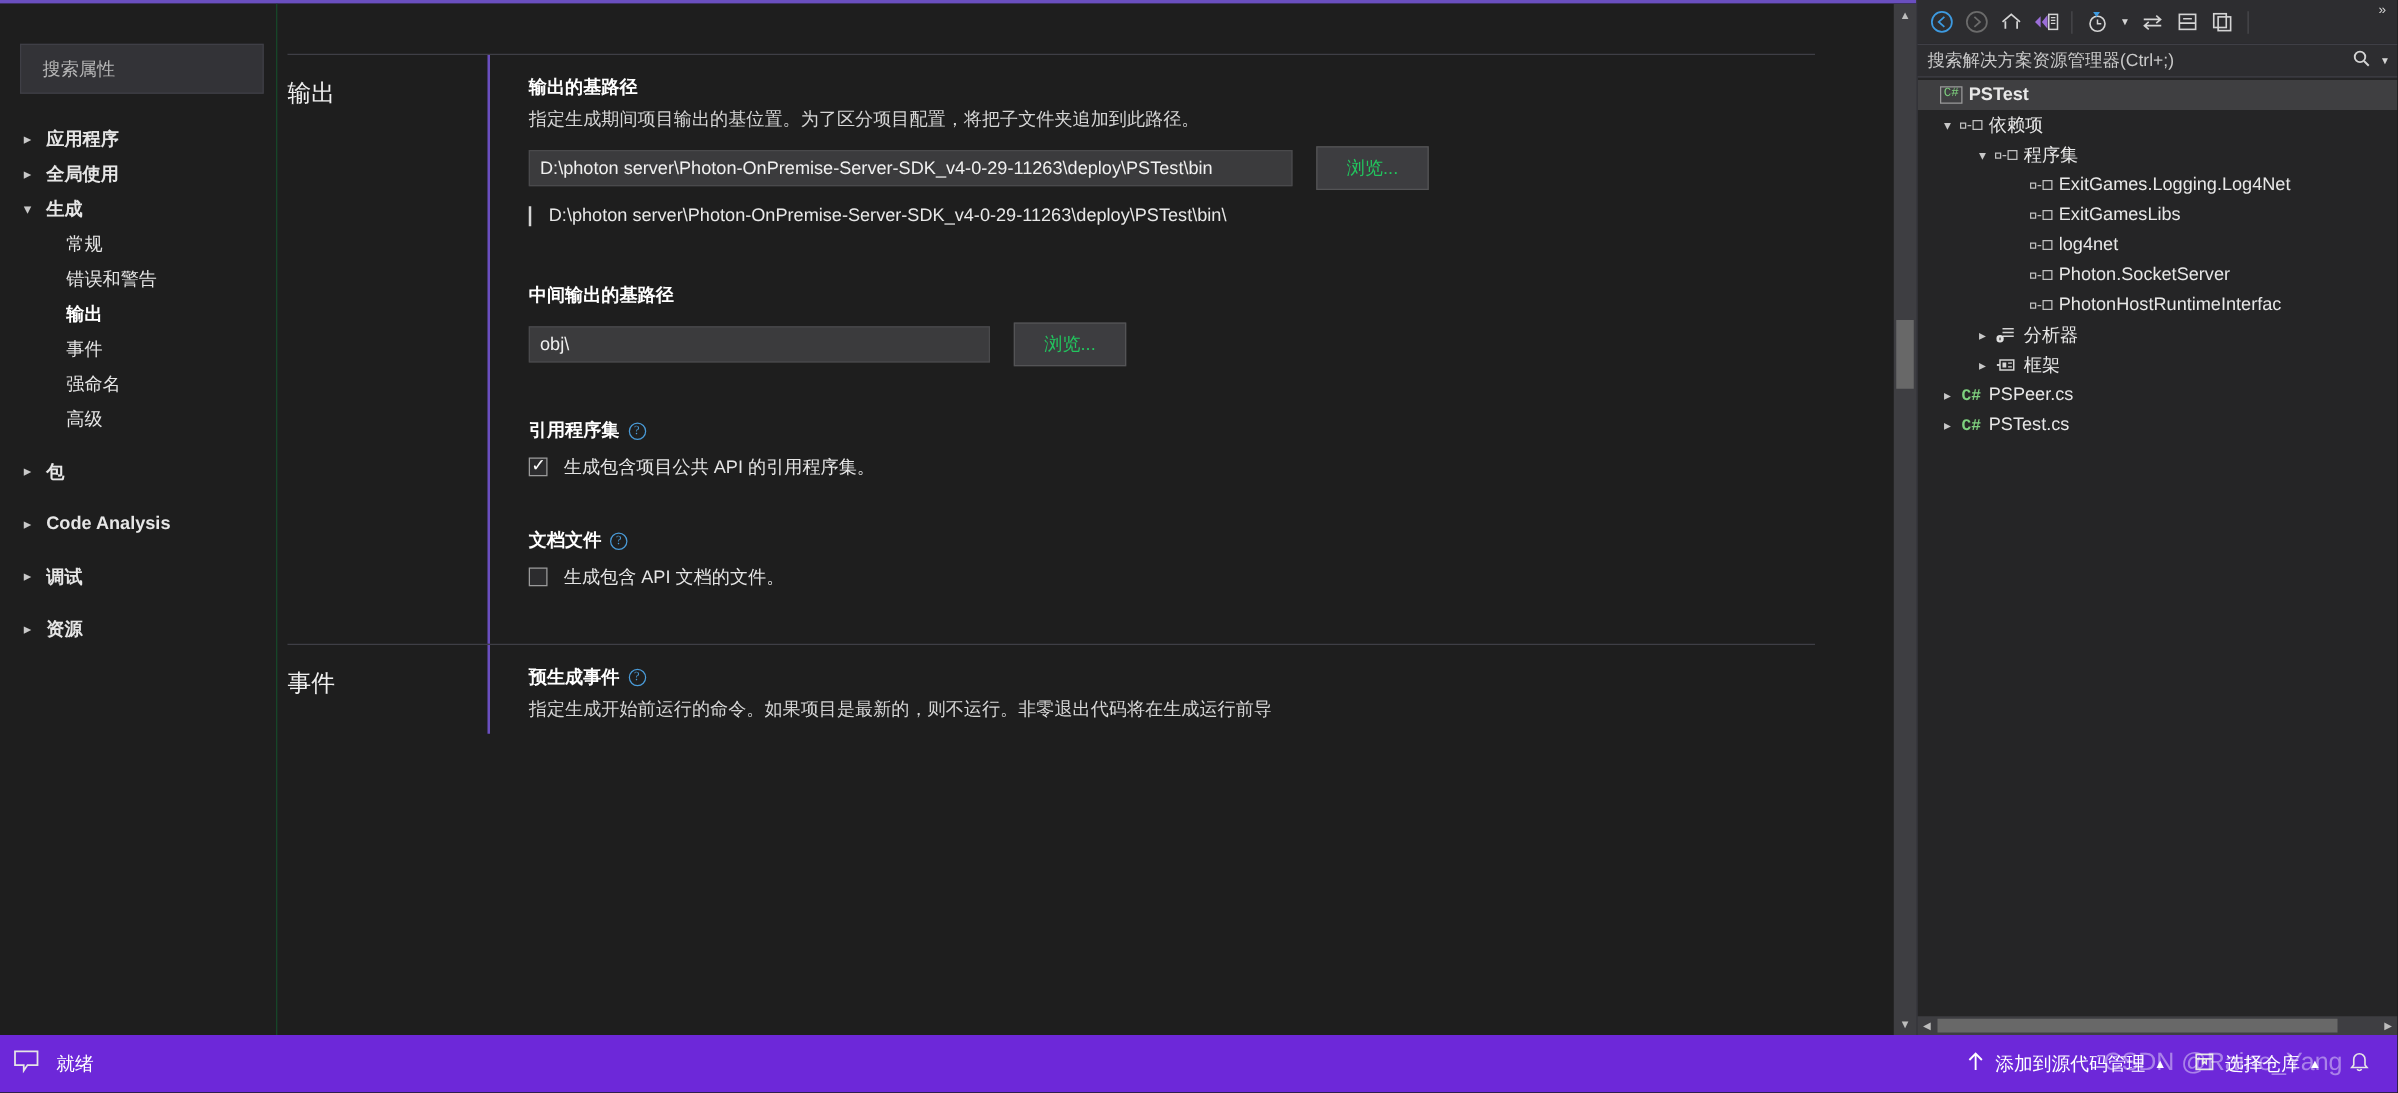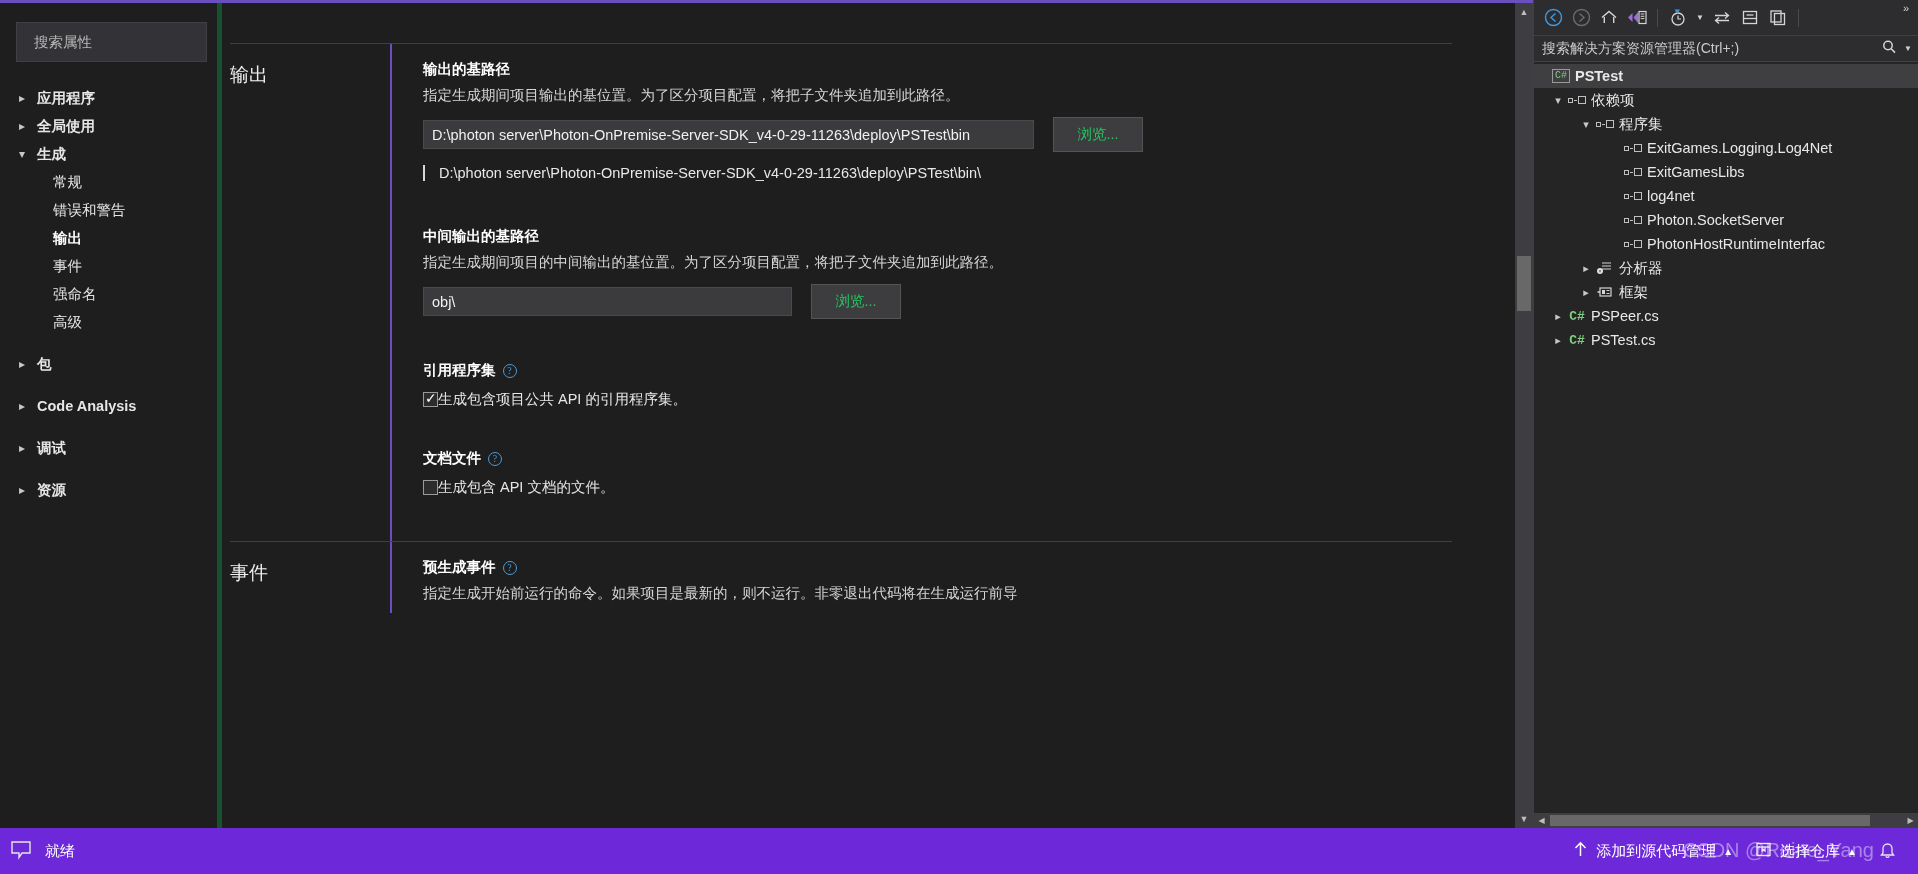--- a/index.html
+++ b/index.html
@@ -19,22 +19,22 @@
   }
   .accent-bar .inner { width:100%; height:100%; background:#6a4fbf; }
 
   
   .props-pane {
     position: absolute; left: 0; top: 3px; width: 1533px; height: 825px;
     background: #1e1e1e; display: flex;
   }
   .props-left {
     width: 222px; height: 100%; background:#1e1e1e;
-    border-right: 5px solid #14532d;
-    padding-top: 12px;
+    border-right: 1px solid #14532d;
+    padding-top: 25px;
   }
   .search-box {
     margin: 7px 10px 0 16px; height: 40px; background: #333337;
     border: 1px solid #3f3f46; display: flex; align-items: center;
     padding-left: 17px; color: #b8b8b8; font-size: 14.5px;
   }
   .tree { margin-top: 22px; font-size: 14.5px; }
   .tree-row {
     display: flex; align-items: center; height: 28px;
     padding-left: 14px; color: #e6e6e6; cursor: default;
@@ -102,21 +102,21 @@
     font-size: 14.5px; color: #22c55e; cursor: pointer; padding: 16px 12px;
   }
   .resolved-path {
     margin-top: 13px; border-left: 2px solid #d6d6d6; padding-left: 14px;
     font-size: 14.5px; color: #e8e8e8; white-space: nowrap;
   }
   .quote-line {
     border-left: 2px solid #e8e8e8; padding-left: 14px;
     font-size: 14.5px; color: #f0f0f0;
   }
-  .check-row { display:flex; align-items:center; margin-top: 10px; }
+  .check-row { display:flex; align-items:center; gap: 13px; margin-top: 10px; }
   .cb {
     width: 15px; height: 15px; border: 1px solid #9a9a9a; background: #2c2c2e;
     position: relative; flex: 0 0 15px; cursor: pointer;
   }
   .cb.checked::after {
     content: "\2713"; position: absolute; left: 1px; top: -3px;
     font-size: 14px; color: #ffffff; line-height: 17px;
   }
   .check-label { font-size: 14.5px; color: #e6e6e6; }
   .block { margin-top: 29px; }
@@ -302,21 +302,20 @@
                 <div class="text-input" style="width:611px">D:\photon server\Photon-OnPremise-Server-SDK_v4-0-29-11263\deploy\PSTest\bin</div>
                 <div class="browse-btn">浏览...</div>
               </div>
               <div class="resolved-path">D:\photon server\Photon-OnPremise-Server-SDK_v4-0-29-11263\deploy\PSTest\bin\</div>
             </div>
 
             <div class="block" style="margin-top:46px">
               <div class="field-title">
                 <span>中间输出的基路径</span>
               </div>
-              <div class="field-desc">指定生成期间项目的中间输出的基位置。为了区分项目配置，将把子文件夹追加到此路径。</div>
               <div class="input-row">
                 <div class="text-input" style="width:369px">obj\</div>
                 <div class="browse-btn">浏览...</div>
               </div>
             </div>
 
             <div class="block" style="margin-top:42px">
               <div class="field-title">
                 <span>引用程序集</span>
                 <span class="help-icon">?</span>

